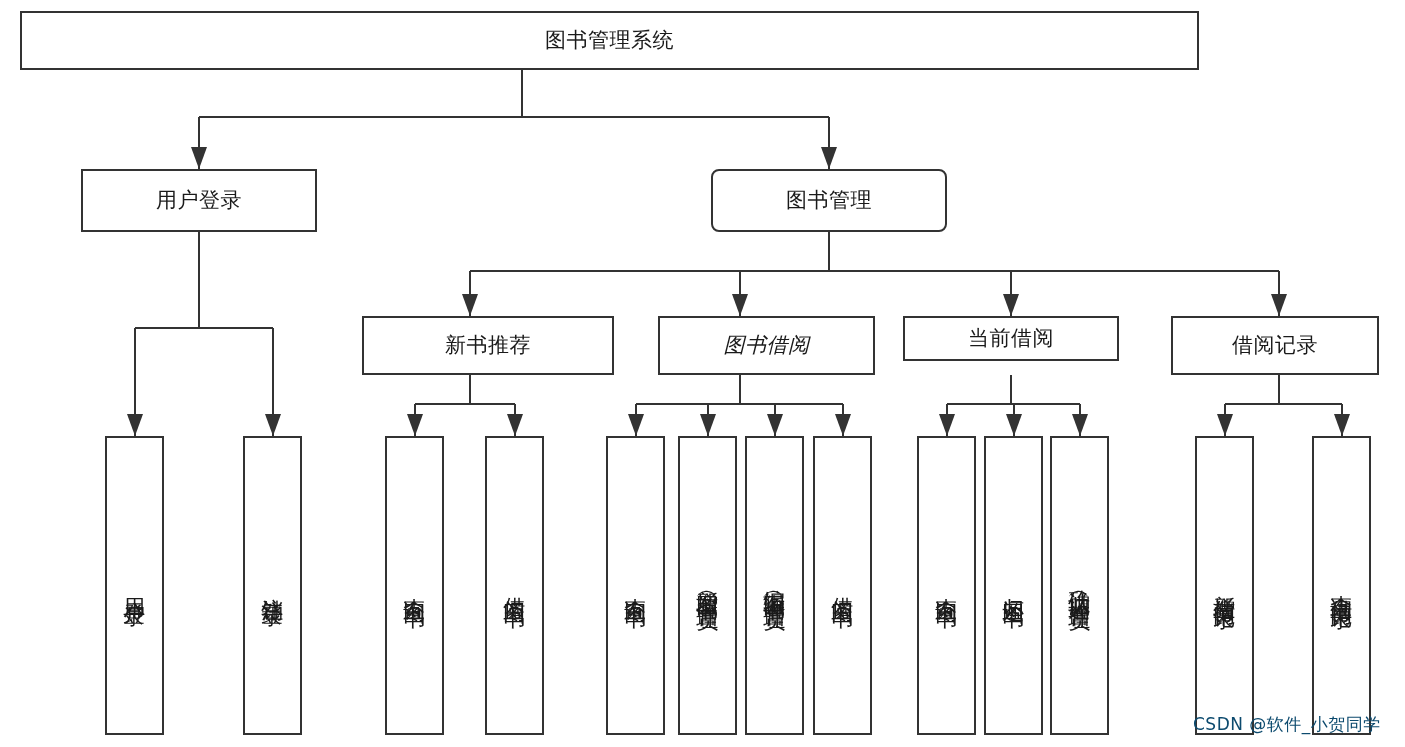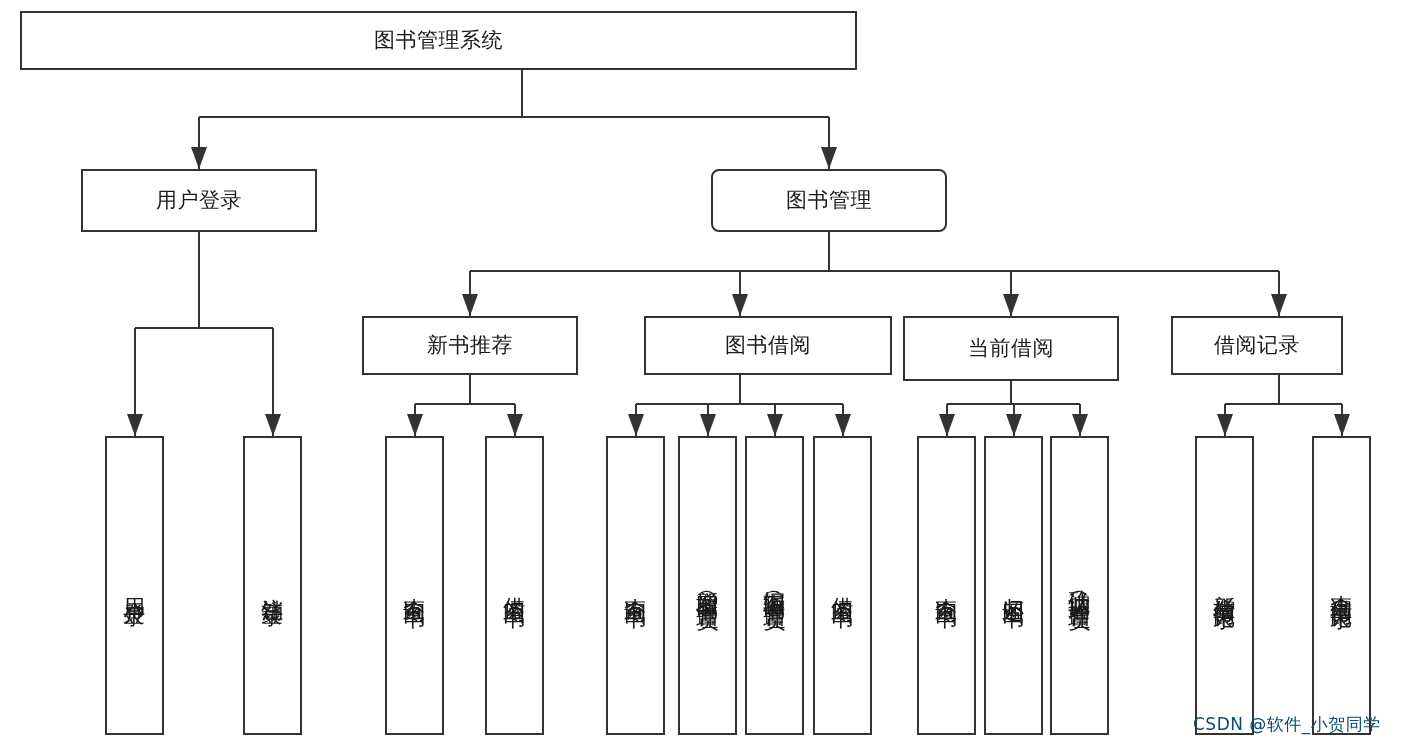--- a/index.html
+++ b/index.html
@@ -118,39 +118,39 @@
       <polygon points="1072,414 1088,414 1080,436" fill="#333333"></polygon>
       <line x1="1279" y1="375" x2="1279" y2="404" stroke="#333333" stroke-width="2.6" shape-rendering="crispEdges"></line>
       <line x1="1225" y1="404" x2="1342" y2="404" stroke="#333333" stroke-width="2.6" shape-rendering="crispEdges"></line>
       <line x1="1225" y1="404" x2="1225" y2="436" stroke="#333333" stroke-width="2.6" shape-rendering="crispEdges"></line>
       <polygon points="1217,414 1233,414 1225,436" fill="#333333"></polygon>
       <line x1="1342" y1="404" x2="1342" y2="436" stroke="#333333" stroke-width="2.6" shape-rendering="crispEdges"></line>
       <polygon points="1334,414 1350,414 1342,436" fill="#333333"></polygon>
     </svg>
 
   <div id="node-layer">
-      <div class="node horizontal" style="left: 20px; top: 11px; width: 837px; height: 59px;">
+      <div class="node horizontal" style="left: 20px; top: 11px; width: 1179px; height: 59px;">
         <span>图书管理系统</span>
       </div>
       <div class="node horizontal" style="left: 81px; top: 169px; width: 236px; height: 63px;">
         <span>用户登录</span>
       </div>
       <div class="node horizontal" style="left: 711px; top: 169px; width: 236px; height: 63px; border-radius: 8px;">
         <span>图书管理</span>
       </div>
-      <div class="node horizontal" style="left: 362px; top: 316px; width: 216px; height: 59px;">
+      <div class="node horizontal" style="left: 362px; top: 316px; width: 252px; height: 59px;">
         <span>新书推荐</span>
       </div>
-      <div class="node horizontal" style="left: 644px; top: 316px; width: 248px; height: 59px;">
+      <div class="node horizontal" style="left: 658px; top: 316px; width: 217px; height: 59px; font-style: italic;">
         <span>图书借阅</span>
       </div>
-      <div class="node horizontal" style="left: 903px; top: 316px; width: 216px; height: 65px;">
+      <div class="node horizontal" style="left: 903px; top: 316px; width: 216px; height: 45px;">
         <span>当前借阅</span>
       </div>
-      <div class="node horizontal" style="left: 1171px; top: 316px; width: 172px; height: 59px;">
+      <div class="node horizontal" style="left: 1171px; top: 316px; width: 208px; height: 59px;">
         <span>借阅记录</span>
       </div>
       <div class="node vertical" style="left: 105px; top: 436px; width: 59px; height: 299px;">
         <span>用户登录</span>
       </div>
       <div class="node vertical" style="left: 243px; top: 436px; width: 59px; height: 299px;">
         <span>注销登录</span>
       </div>
       <div class="node vertical" style="left: 385px; top: 436px; width: 59px; height: 299px;">
         <span>查询图书</span>

